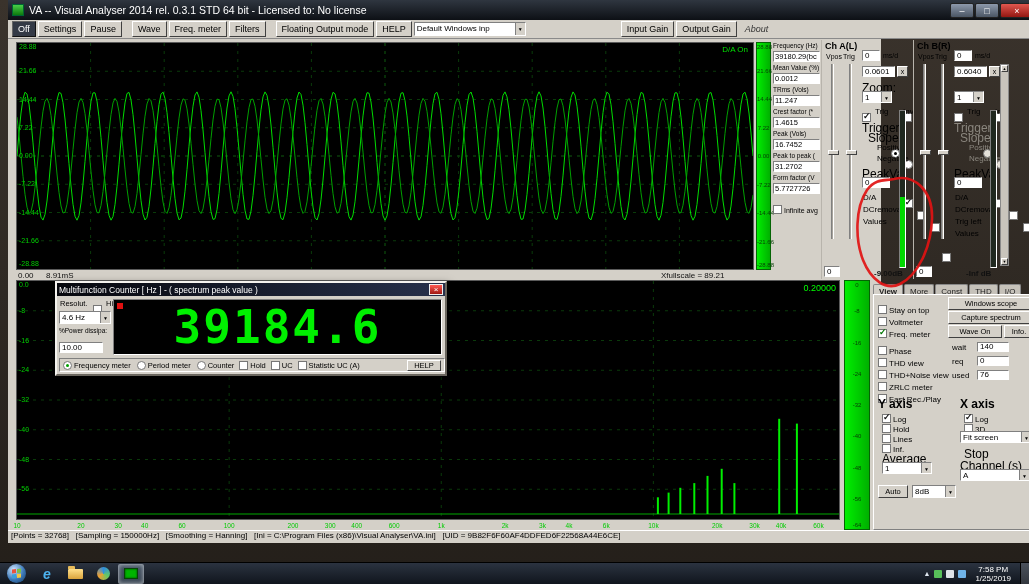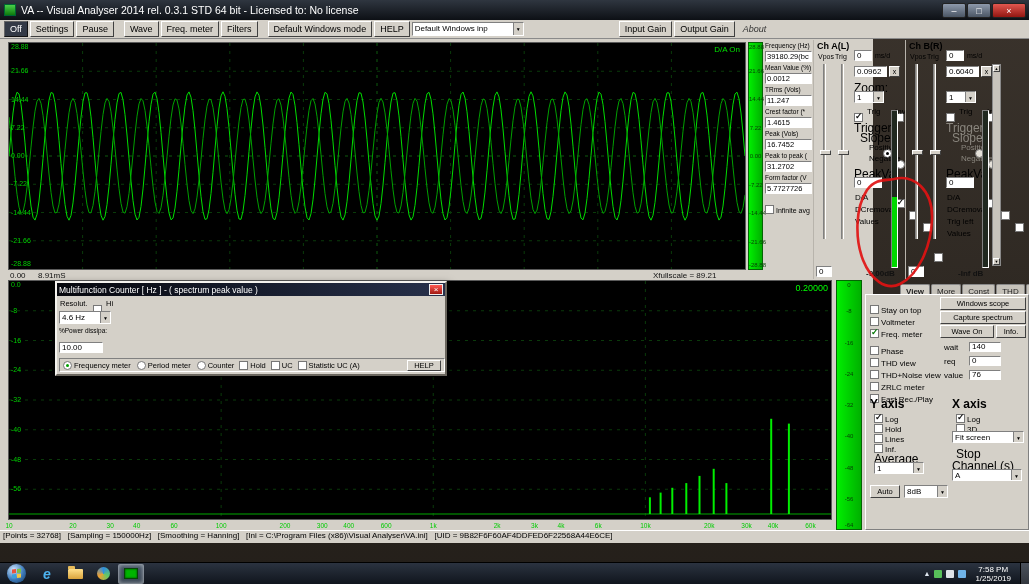--- a/index.html
+++ b/index.html
@@ -1,19 +1,19 @@
 <!DOCTYPE html>
 <html><head>
 <meta charset="utf-8">
 <style>
 *{margin:0;padding:0;box-sizing:border-box;font-family:"Liberation Sans",sans-serif;}
 body{width:1029px;height:584px;position:relative;overflow:hidden;background:linear-gradient(#3a332c,#241f1a);}
 .abs{position:absolute;}
 .screen{position:absolute;inset:0;}
-.appwin{position:absolute;left:0;top:0;width:873px;height:543px;background:#d4d0c8;}
+.appwin{position:absolute;left:8px;top:0;width:873px;height:543px;background:#d4d0c8;}
 .titlebar{position:absolute;left:0;top:0;width:1029px;height:20px;background:linear-gradient(#2f3640,#0d1015);color:#fff;font-size:10.5px;display:flex;align-items:center;}
 .appicon{width:12px;height:12px;background:linear-gradient(#49d049,#0d7a0d);border:1px solid #063;margin:0 5px 0 4px;}
 .title{flex:1;white-space:nowrap;overflow:hidden;}
 .winbtns{display:flex;margin-right:3px;gap:1px;}
 .wb{width:24px;height:15px;font-size:9px;line-height:14px;text-align:center;color:#fff;background:linear-gradient(#8d99ab,#4b5665);border:1px solid #222;border-radius:2px;}
 .wb.close{width:34px;background:linear-gradient(#e0574f,#931712);}
 .toolbar{position:absolute;left:0;top:20px;width:1029px;height:19px;background:#d4d0c8;border-bottom:1px solid #8a8a8a;display:flex;align-items:center;padding-left:4px;}
 .tbtn{height:16px;font-size:9px;background:#d4d0c8;border:1px solid;border-color:#fff #404040 #404040 #fff;padding:0 5px;margin-right:2px;white-space:nowrap;}
 .tbtn.dark{background:#343a46;color:#fff;border-color:#666 #111 #111 #666;}
 .tbtn.flat{border-color:transparent;background:none;font-style:italic;color:#333;}
@@ -59,21 +59,21 @@
 .sbar{position:absolute;width:9px;background:#c8c4bc;border:1px solid #8a8a8a;}
 .sbarrow{position:absolute;left:0;width:7px;height:7px;background:#d4d0c8;border:1px solid;border-color:#fff #404040 #404040 #fff;font-size:4px;line-height:6px;text-align:center;}
 .spectrum{position:absolute;left:8px;top:280px;width:824px;height:240px;background:#000;border:1px solid #5a5a5a;}
 #spec-svg{position:absolute;left:0;top:0;}
 .fullscale{position:absolute;right:3px;top:2px;color:#00ff00;font-size:9px;padding-left:39px;}
 .specxlab{position:absolute;left:9px;top:522px;width:822px;height:9px;}
 .sxlab{position:absolute;top:0;transform:translateX(-50%);font-size:6.5px;color:#00cc00;white-space:nowrap;}
 .viewpanel{position:absolute;left:865px;top:280px;width:164px;height:250px;}
 #vp-tabs{position:absolute;left:0;top:0;height:14px;white-space:nowrap;}
 .tab{display:inline-block;height:13px;line-height:13px;padding:0 5px;font-size:8px;background:#c6c2ba;border:1px solid #888;border-bottom:none;border-radius:2px 2px 0 0;margin-right:1px;color:#222;}
-.tab.active{background:#d4d0c8;font-weight:bold;height:14px;margin-left:35px;}
+.tab.active{background:#d4d0c8;font-weight:bold;height:14px;}
 .vpbody{position:absolute;left:0;top:14px;width:164px;height:236px;background:#d4d0c8;border:1px solid;border-color:#fff #808080 #808080 #fff;}
 #vp-checks{position:absolute;left:4px;top:4px;}
 .vprow{height:12px;white-space:nowrap;}
 .vprow2{height:10px;white-space:nowrap;}
 .vbtn{position:absolute;height:13px;font-size:7.5px;background:#d4d0c8;border:1px solid;border-color:#fff #404040 #404040 #fff;padding:0 2px;line-height:10px;white-space:nowrap;overflow:hidden;}
 .vcnt{position:absolute;display:flex;gap:3px;align-items:center;}
 .vclab{font-size:8px;width:22px;}
 .vcval{background:#fff;border:1px solid;border-color:#808080 #fff #fff #808080;font-size:8px;width:32px;height:10px;line-height:8px;padding-left:2px;}
 .statusbar{position:absolute;left:0;top:530px;width:1029px;height:13px;background:#d4d0c8;border-top:1px solid #fff;display:flex;align-items:flex-start;}
 .statustext{margin-left:3px;font-size:8px;white-space:pre;overflow:hidden;}
@@ -127,21 +127,21 @@
 
   <div class="toolbar">
     <button class="tbtn dark">Off</button>
     <button class="tbtn">Settings</button>
     <button class="tbtn">Pause</button>
     <span class="gap"></span>
     <button class="tbtn">Wave</button>
     <button class="tbtn">Freq. meter</button>
     <button class="tbtn">Filters</button>
     <span class="gap"></span>
-    <button class="tbtn">Default Windows mode</button>
+    <button class="tbtn">Floating Output mode</button>
     <button class="tbtn">HELP</button>
     <span class="dd" style="width:112px">
       <span class="ddtext">Default Windows inp</span>
       <span class="ddarrow">▼</span>
     </span>
     <span style="width:95px"></span>
     <button class="tbtn">Input Gain</button>
     <button class="tbtn">Output Gain</button>
     <button class="tbtn flat">About</button>
   </div>
@@ -226,21 +226,21 @@
     <div class="tlab abs" style="left:4px;top:13px">Vpos</div>
     <div class="tlab abs" style="left:21px;top:13px">Trig</div>
     <div class="vtrack" style="left:9px;top:24px;height:175px">
           <div class="vhandle" style="top:86px"></div>
         </div>
     <div class="vtrack" style="left:27px;top:24px;height:175px">
           <div class="vhandle" style="top:86px"></div>
         </div>
     <div class="field abs" style="left:40px;top:10px;width:18px">0</div>
     <div class="tlab abs" style="left:61px;top:12px">ms/d</div>
-    <div class="field abs" style="left:40px;top:26px;width:33px">0.0962</div>
+    <div class="field abs" style="left:40px;top:26px;width:33px">0.0601</div>
     <button class="xbtn abs" style="left:75px;top:26px">x</button>
     <div class="slab abs" style="left:40px;top:41px">Zoom:</div>
     <span class="dd abs" style="left:40px;top:51px;width:30px;height:12px">
           <span class="ddtext">1</span>
           <span class="ddarrow">▼</span>
         </span>
     <span class="cb checked abs" style="left:40px;top:67px"></span>
     <span class="cblab2 abs" style="left:51px;top:67px">Trig</span>
     <span class="cb abs" style="left:68px;top:67px"></span>
     <span class="cblab2 abs" style="left:79px;top:67px">Inv</span>
@@ -402,21 +402,21 @@
       <button class="vbtn" style="left:130px;top:30px;width:30px">Info.</button>
       <div class="vcnt" style="left:78px;top:47px">
             <span class="vclab">wait</span>
             <span class="vcval">140</span>
           </div>
       <div class="vcnt" style="left:78px;top:61px">
             <span class="vclab">req</span>
             <span class="vcval">0</span>
           </div>
       <div class="vcnt" style="left:78px;top:75px">
-            <span class="vclab">value</span>
+            <span class="vclab">used</span>
             <span class="vcval">76</span>
           </div>
       <div class="slab bold abs" style="left:4px;top:102px">Y axis</div>
       <div id="vp-yopts" class="abs" style="left:8px;top:113px">
             <div class="vprow2"><span class="cb checked"></span><span class="cblab2">Log</span></div>
             <div class="vprow2"><span class="cb"></span><span class="cblab2">Hold</span></div>
             <div class="vprow2"><span class="cb"></span><span class="cblab2">Lines</span></div>
             <div class="vprow2"><span class="cb"></span><span class="cblab2">Inf.</span></div>
           </div>
       <div class="slab bold abs" style="left:86px;top:102px">X axis</div>
@@ -460,20 +460,24 @@
   <div class="cbody">
     <div class="slab abs" style="left:3px;top:3px;font-size:7.5px">Resolut.</div>
     <span class="cb abs" style="left:36px;top:3px"></span>
     <span class="cblab2 abs" style="left:47px;top:3px;font-size:7.5px">Hi</span>
     <span class="dd abs" style="left:2px;top:15px;width:52px;height:13px">
           <span class="ddtext">4.6 Hz</span>
           <span class="ddarrow">▼</span>
         </span>
     <div class="slab abs" style="left:2px;top:31px;width:52px;font-size:6.5px;white-space:normal;line-height:7px">%Power dissipa:</div>
     <div class="field abs" style="left:2px;top:46px;width:44px">10.00</div>
+    <div class="lcd">
+      <span class="recdot"></span>
+      <span class="lcdtext">39184.6</span>
+    </div>
     <div class="cmodes">
       <span id="counter-modes">
             <span class="cmode">
               <span class="radio sel grn"></span>
               <span class="cblab2">Frequency meter</span>
             </span>
             <span class="cmode">
               <span class="radio"></span>
               <span class="cblab2">Period meter</span>
             </span>

